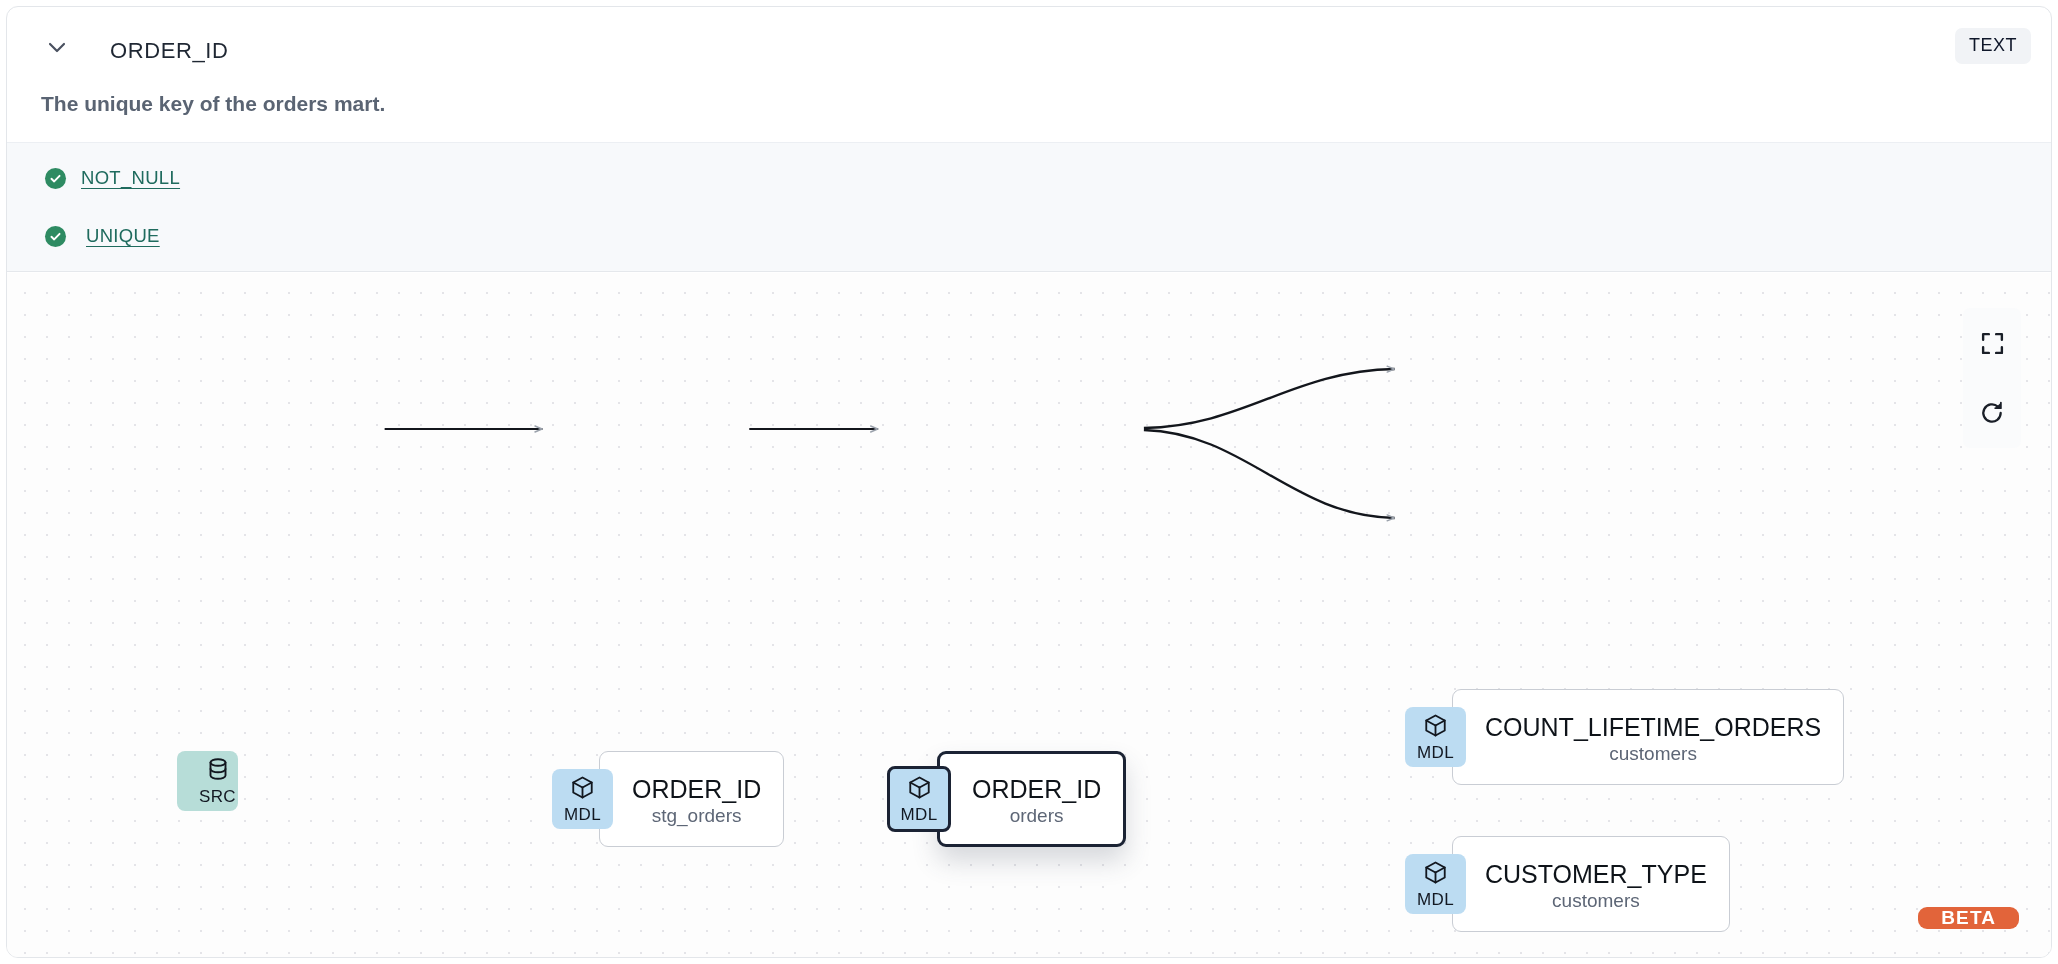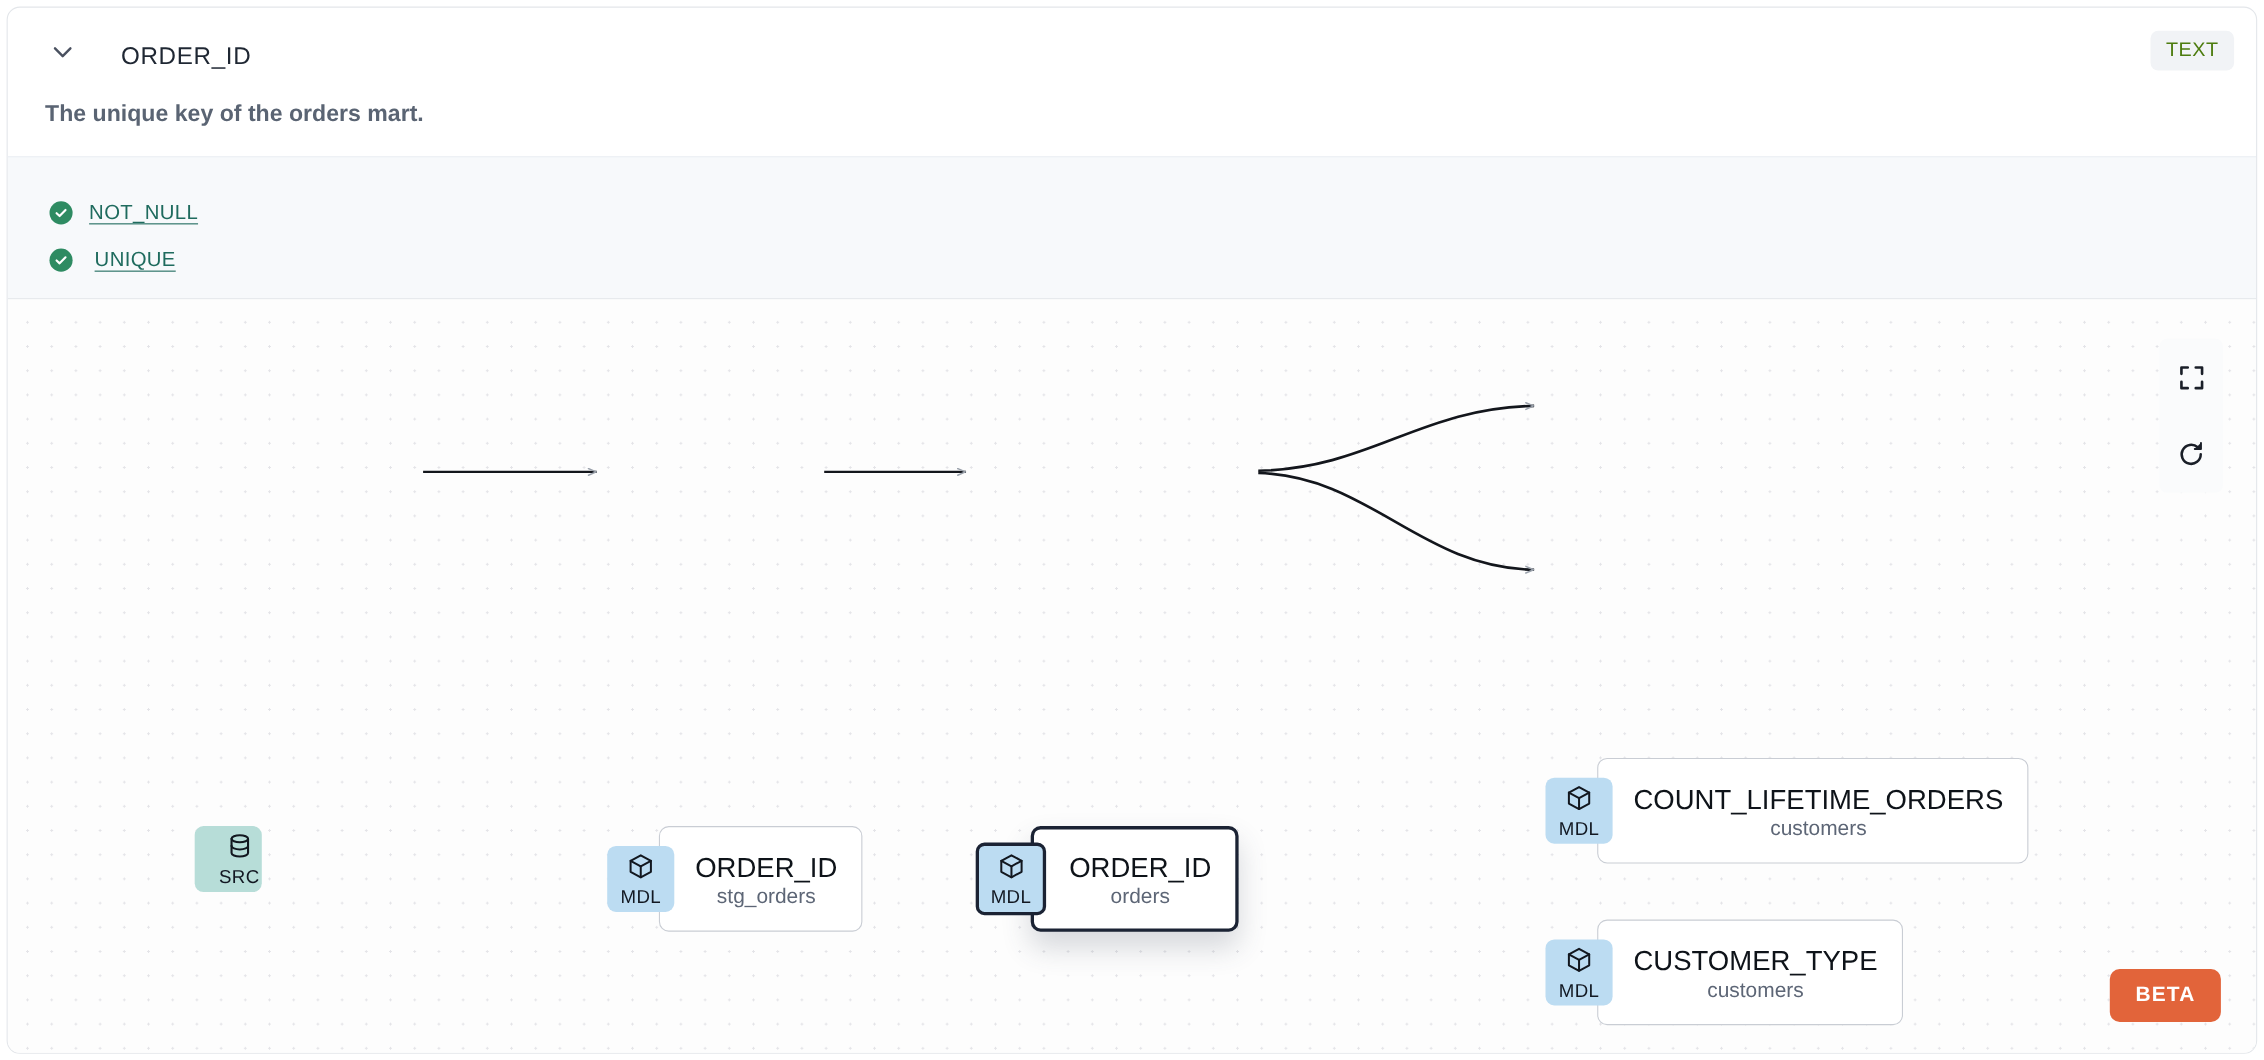--- a/index.html
+++ b/index.html
@@ -47,21 +47,21 @@
     font-size: 22px;
     letter-spacing: 0.6px;
     color: #1f2733;
   }
 
   .type-badge {
     position: absolute;
     right: 20px;
     top: 21px;
     background: #f1f3f6;
-    color: #4d7c0f;
+    color: #0f172a;
     font-size: 18px;
     letter-spacing: 0.5px;
     padding: 7px 14px 8px;
     border-radius: 7px;
   }
 
   
   .description {
     position: absolute;
     left: 34px;
@@ -82,21 +82,21 @@
     border-top: 1px solid #eceff3;
     border-bottom: 1px solid #e5e8ec;
   }
   .test-row {
     position: absolute;
     left: 38px;
     display: flex;
     align-items: center;
     gap: 15px;
   }
-  .test-row.r0 { top: 39px; }
+  .test-row.r0 { top: 24px; }
   .test-row.r1 { top: 82px; gap: 20px; }
 
   .check-icon {
     width: 21px;
     height: 21px;
     border-radius: 50%;
     background: #2e8b62;
     display: flex;
     align-items: center;
     justify-content: center;
@@ -233,21 +233,21 @@
   
   .beta-badge {
     position: absolute;
     right: 32px;
     bottom: 30px;
     background: #e2643a;
     color: #ffffff;
     font-size: 19px;
     font-weight: bold;
     letter-spacing: 1.1px;
-    padding: 13px 23px;
+    padding: 0 23px;
     border-radius: 9px;
     cursor: pointer;
   }
 </style>
 </head>
 <body>
 
 <div class="panel">
 
   <div class="header">

